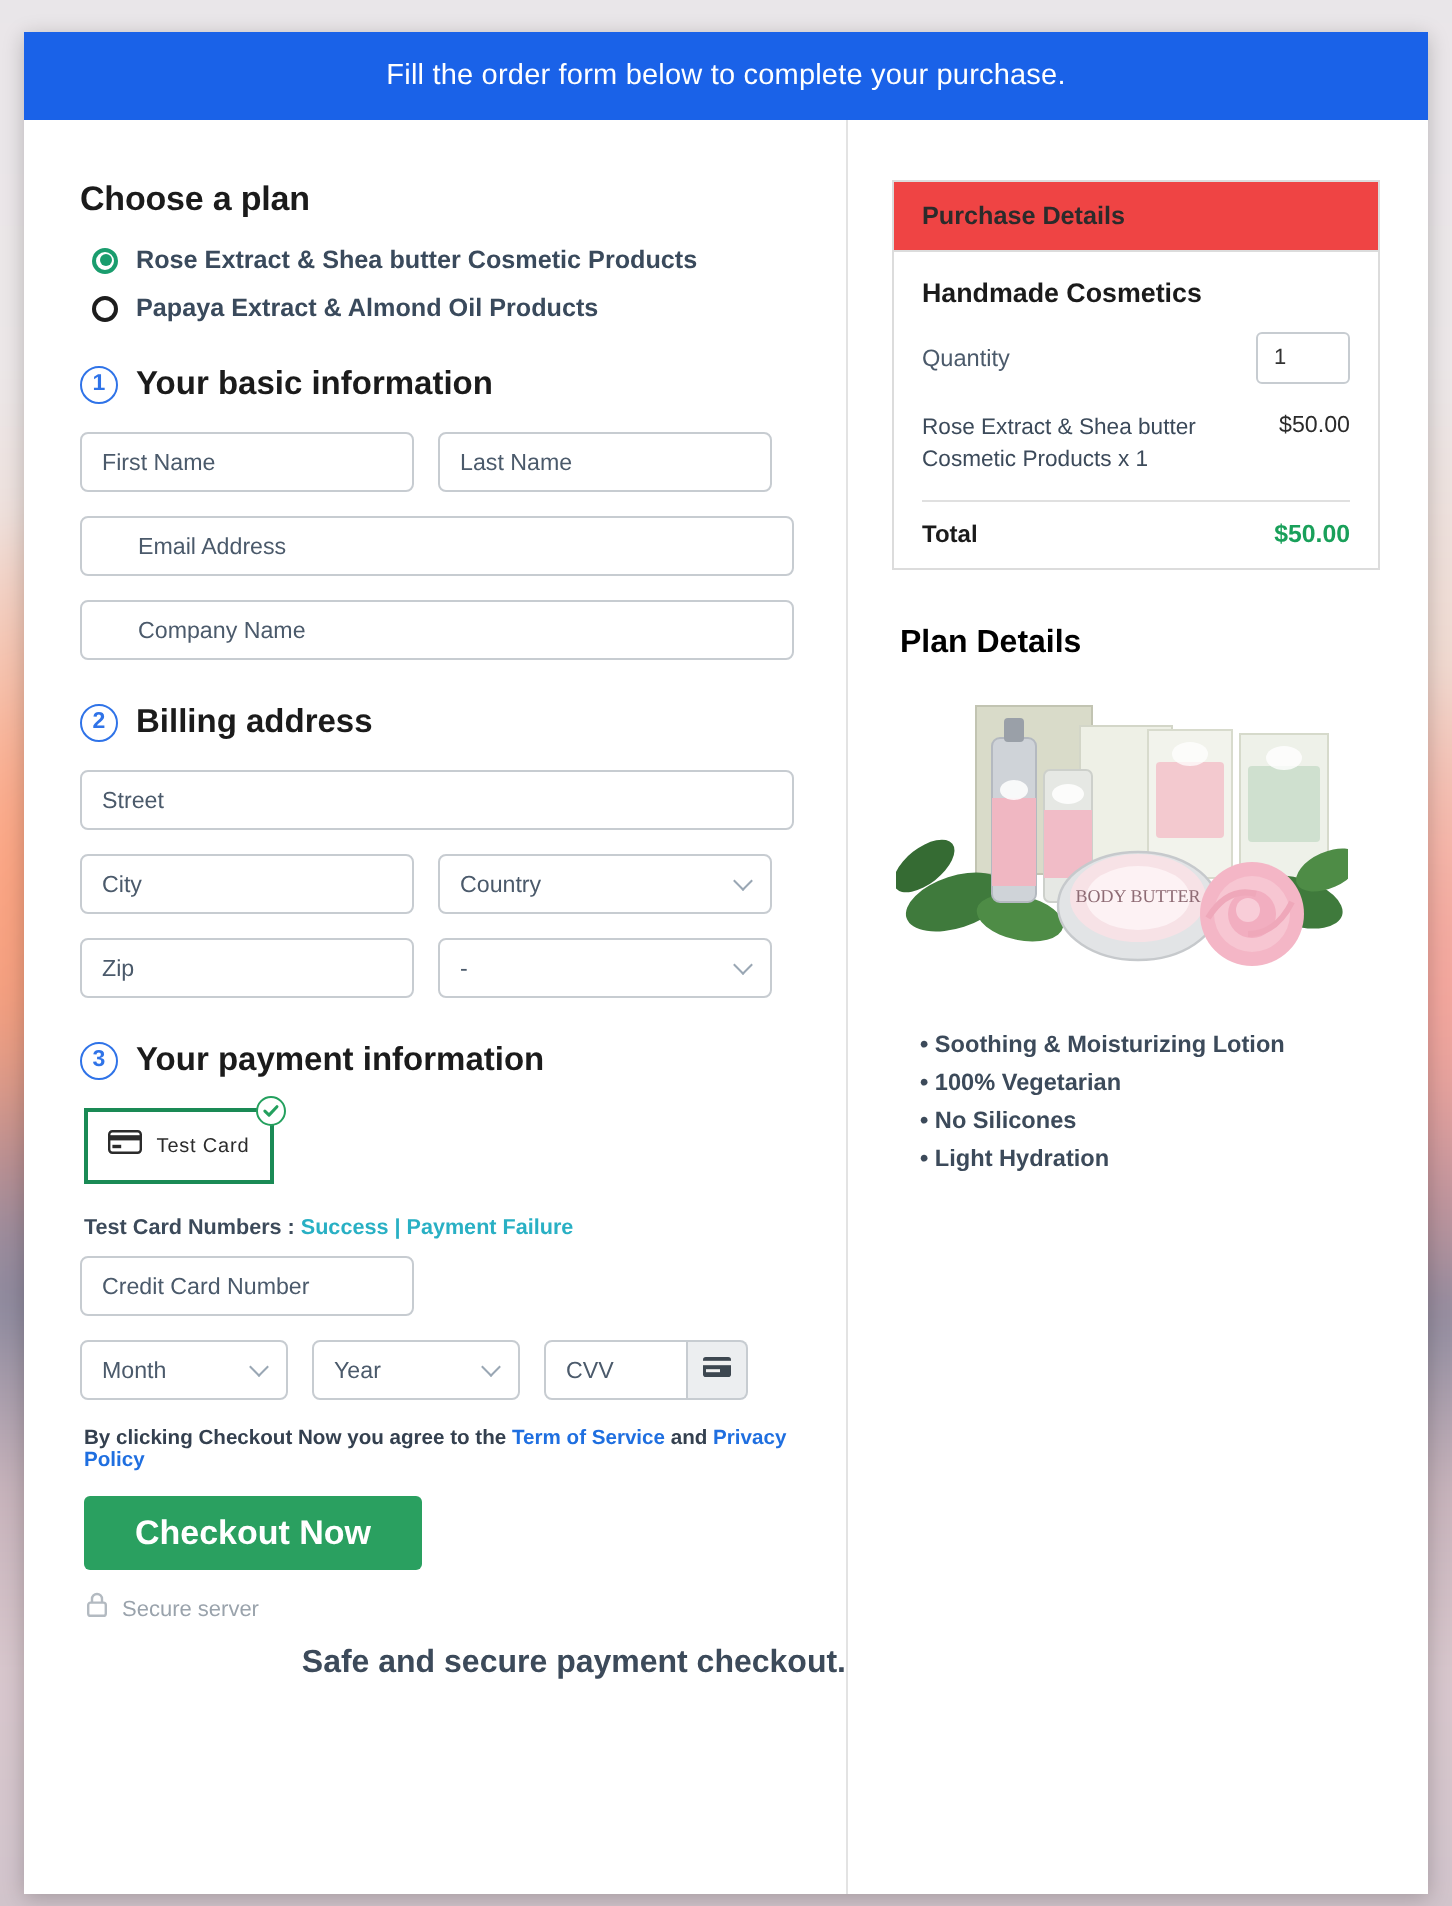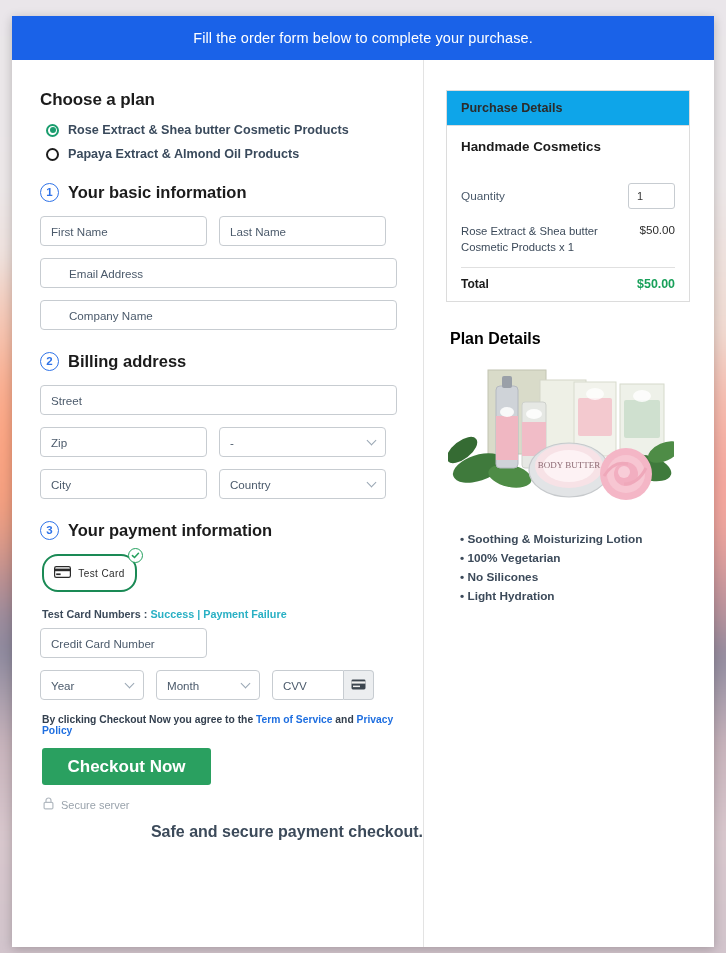--- a/index.html
+++ b/index.html
@@ -106,21 +106,21 @@
   .cvv-btn {
     width: 30px; height: 30px;
     border: 1px solid #c7ccd1; border-left: none;
     border-radius: 0 4px 4px 0; background: #eceef0;
     display: flex; align-items: center; justify-content: center;
   }
 
   
   .testcard-btn {
     width: 95px; height: 38px; margin: 4px 0 0 2px;
-    border: 2px solid #1a8a55; border-radius: 16px;
+    border: 2px solid #1a8a55; border-radius: 0;
     background: #fff; position: relative;
     display: flex; align-items: center; justify-content: center; gap: 7px;
   }
   .testcard-btn .label { font-size: 10px; color: #2b2b2b; letter-spacing: .4px; }
   .check-badge {
     position: absolute; right: -8px; top: -8px;
     width: 15px; height: 15px; border-radius: 50%;
     background: #fff; border: 1.6px solid #24a05e;
     display: flex; align-items: center; justify-content: center;
   }
@@ -139,25 +139,25 @@
     font-family: "Liberation Sans", sans-serif;
     display: flex; align-items: center; justify-content: center;
   }
   .secure { display: flex; align-items: center; gap: 7px; margin: 11px 0 9px 3px; }
   .secure .txt { font-size: 11px; color: #9aa3ac; }
   .safe-note { font-size: 16px; color: #3c4a5a; font-weight: 600; margin-left: 1px; text-align: right; }
 
   
   #purchase-panel { border: 1px solid #dcdcdc; background: #fff; }
   #purchase-head {
-    background: #0ea5e9; border-bottom: 1px solid #dcdcdc;
+    background: #ef4444; border-bottom: 1px solid #dcdcdc;
     padding: 10px 14px; font-size: 12.6px; font-weight: bold; color: #2b2b2b;
   }
   #purchase-body { padding: 13px 14px 10px 14px; }
-  .prod-title { font-size: 13.4px; font-weight: bold; color: #1b1b1b; margin-bottom: 29px; }
+  .prod-title { font-size: 13.4px; font-weight: bold; color: #1b1b1b; margin-bottom: 12px; }
   .qty-row { display: flex; align-items: center; justify-content: space-between; margin-bottom: 14px; }
   .qty-label { font-size: 11.8px; color: #4b5a6b; }
   #qty-input {
     width: 47px; height: 26px; border: 1px solid #c7ccd1; border-radius: 3px;
     background: #fff; font-size: 11px; color: #333; padding: 0 8px;
     font-family: "Liberation Sans", sans-serif;
   }
   .line-row { display: flex; justify-content: space-between; gap: 28px; }
   .line-name { font-size: 11.3px; color: #3c4a5a; line-height: 1.45; max-width: 152px; }
   .line-price { font-size: 11.6px; color: #2b2b2b; white-space: nowrap; }
@@ -221,30 +221,30 @@
 
       <div class="step-head">
         <span class="step-num">2</span>
         <span class="step-label">Billing address</span>
       </div>
 
       <div class="row">
         <div class="field w-street">Street</div>
       </div>
       <div class="row">
+        <div class="field w-half">City</div>
+        <div class="field w-half">
+          <span>Country</span>
+          <span class="caret"></span>
+        </div>
+      </div>
+      <div class="row">
         <div class="field w-half">Zip</div>
         <div class="field w-half">
           <span>-</span>
-          <span class="caret"></span>
-        </div>
-      </div>
-      <div class="row">
-        <div class="field w-half">City</div>
-        <div class="field w-half">
-          <span>Country</span>
           <span class="caret"></span>
         </div>
       </div>
 
       <div class="step-head">
         <span class="step-num">3</span>
         <span class="step-label">Your payment information</span>
       </div>
 
       <div class="testcard-btn">
@@ -266,25 +266,25 @@
       <div class="testlinks">
         <span>Test Card Numbers : </span><a href="#">Success</a><span class="sep"> | </span><a href="#">Payment Failure</a>
       </div>
 
       <div class="row">
         <div class="field w-half">Credit Card Number</div>
       </div>
 
       <div class="row">
         <div class="field w-third">
+          <span>Month</span>
+          <span class="caret"></span>
+        </div>
+        <div class="field w-third">
           <span>Year</span>
-          <span class="caret"></span>
-        </div>
-        <div class="field w-third">
-          <span>Month</span>
           <span class="caret"></span>
         </div>
         <div class="cvv-group">
           <div class="field w-cvv">CVV</div>
           <div class="cvv-btn">
             <span>
               <svg width="15" height="11" viewBox="0 0 15 11">
                 <rect x="0.5" y="0.5" width="14" height="10" rx="1.4" fill="#3d4750"></rect>
                 <rect x="0.5" y="2.4" width="14" height="2.2" fill="#f0f0f0"></rect>
                 <rect x="2" y="6.6" width="7" height="1.5" fill="#f0f0f0"></rect>

